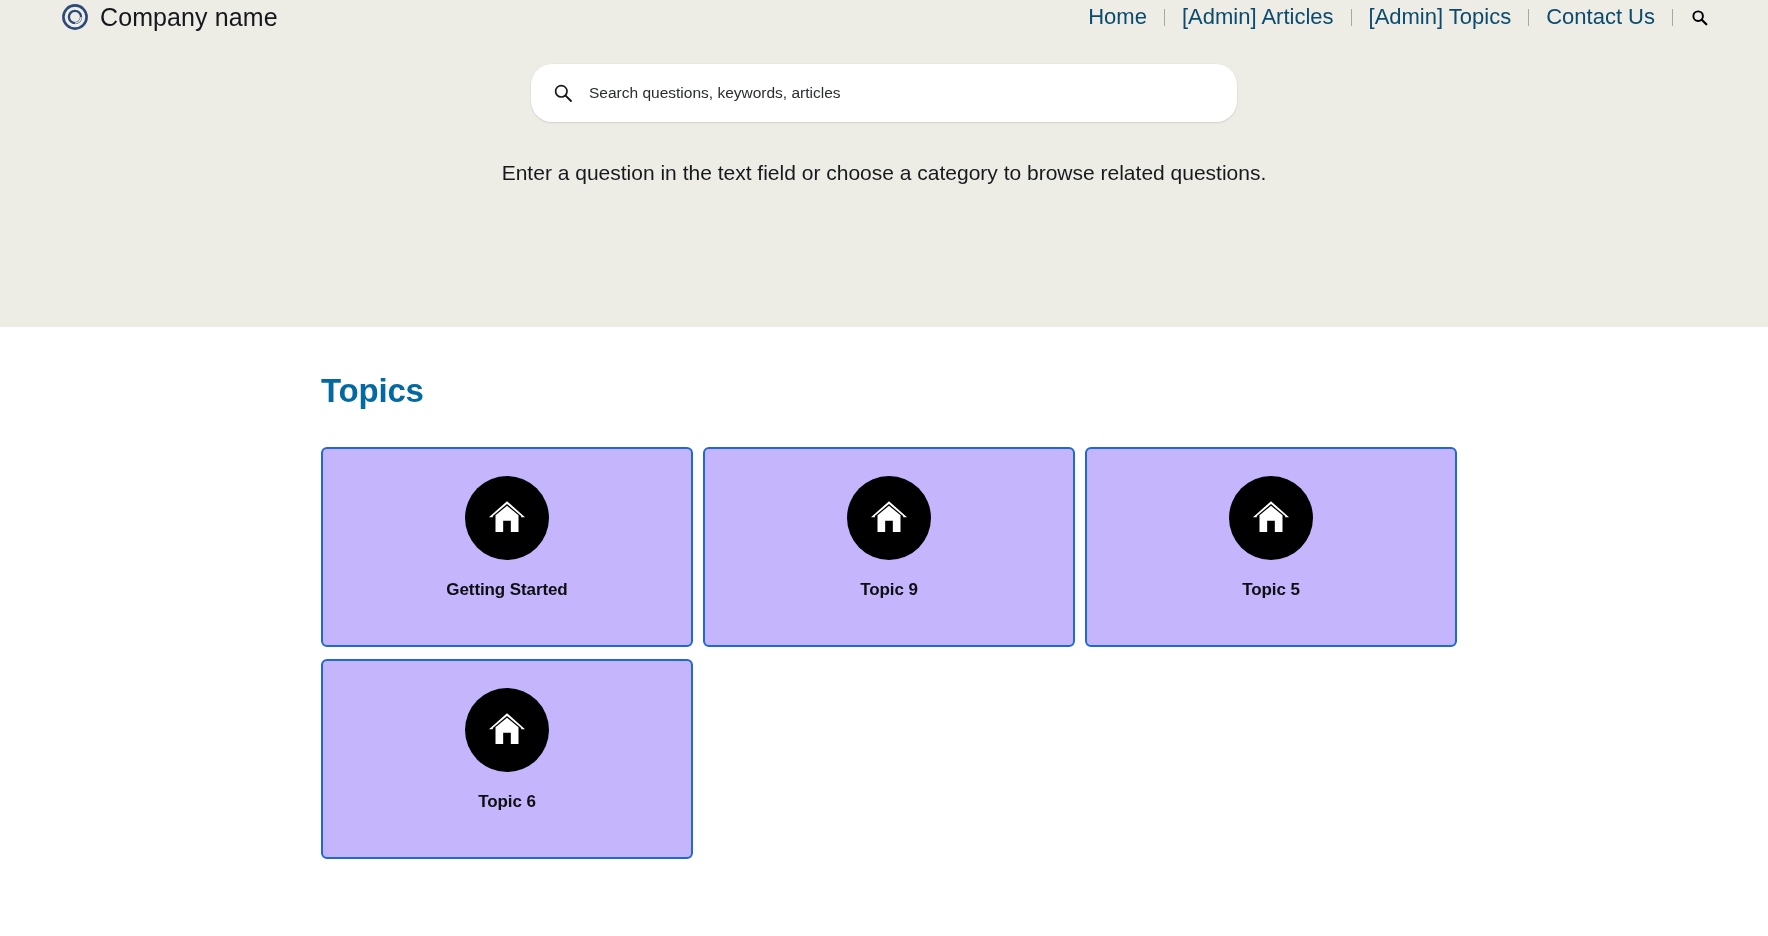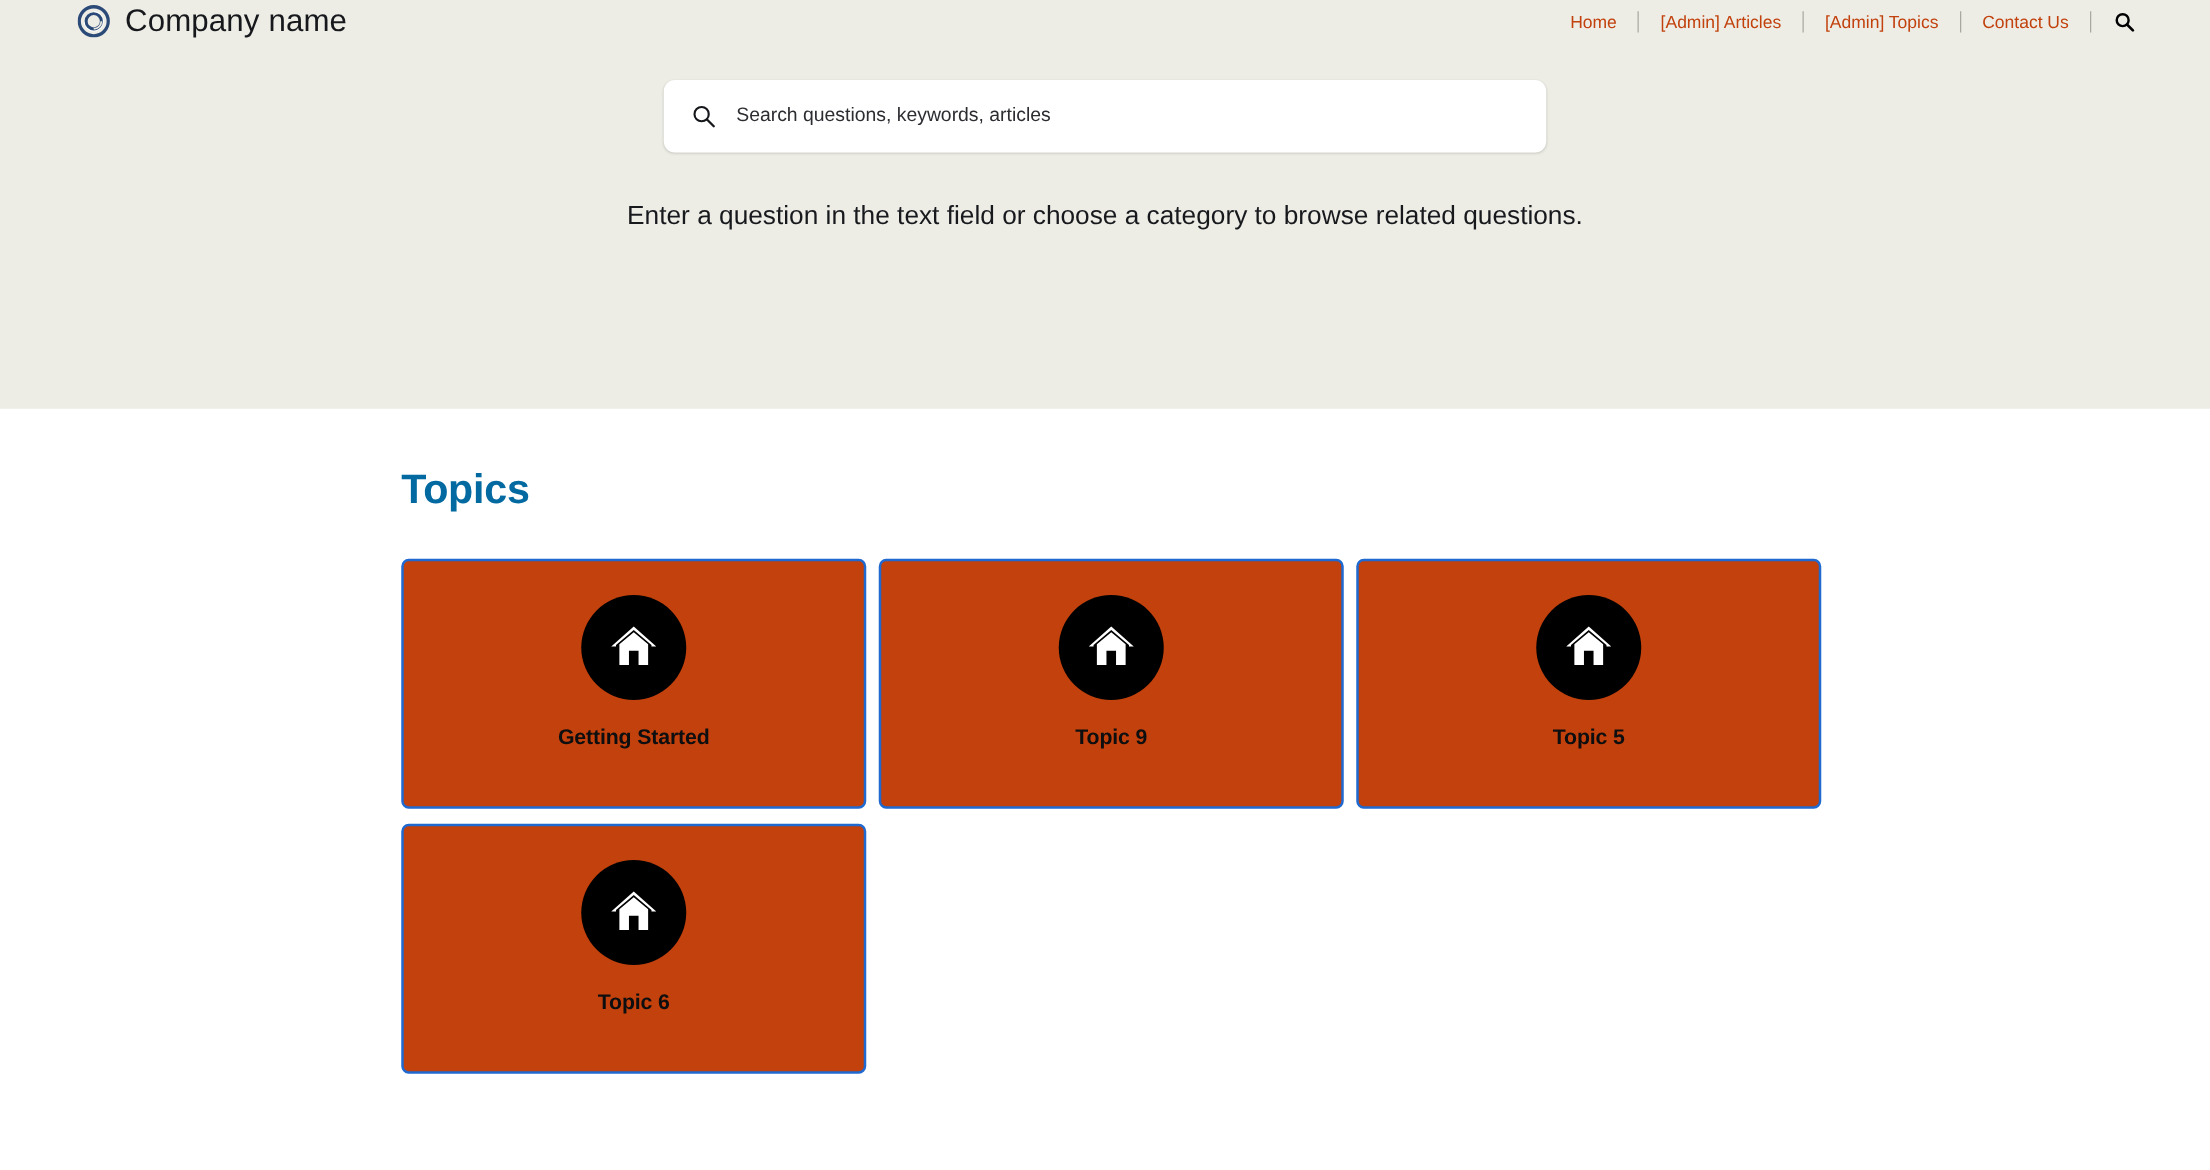--- a/index.html
+++ b/index.html
@@ -62,22 +62,22 @@
   }
 
   .nav-links {
     display: flex;
     align-items: center;
     gap: 0;
     margin-right: 22px;
   }
 
   .nav-link {
-    font-size: 14px;
-    color: #c2410c;
+    font-size: 22px;
+    color: #0c4a6e;
     text-decoration: none;
     padding: 0 17px;
     white-space: nowrap;
     cursor: pointer;
     line-height: 1;
   }
 
   .nav-sep {
     width: 1px;
     height: 17px;
@@ -109,21 +109,21 @@
   .search-wrap {
     display: flex;
     justify-content: center;
     margin-top: 30px;
   }
 
   .search-box {
     width: 706px;
     height: 58px;
     background: #ffffff;
-    border-radius: 9px;
+    border-radius: 21px;
     display: flex;
     align-items: center;
     padding: 0 22px;
     box-shadow: 0 1px 2px rgba(0,0,0,0.10), 0 0 0 1px rgba(0,0,0,0.015);
     cursor: text;
   }
 
   .search-icon-svg {
     width: 20px;
     height: 20px;
@@ -175,21 +175,21 @@
   .topics-grid {
     display: grid;
     grid-template-columns: repeat(3, 372px);
     gap: 12px 10px;
     justify-content: start;
     padding-left: 5px;
   }
 
   .topic-card {
     height: 200px;
-    background: #c2410c;
+    background: #c4b5fd;
     border: 2px solid #1f69d0;
     border-radius: 6px;
     display: flex;
     flex-direction: column;
     align-items: center;
     justify-content: flex-start;
     padding-top: 27px;
     cursor: pointer;
     text-decoration: none;
   }

